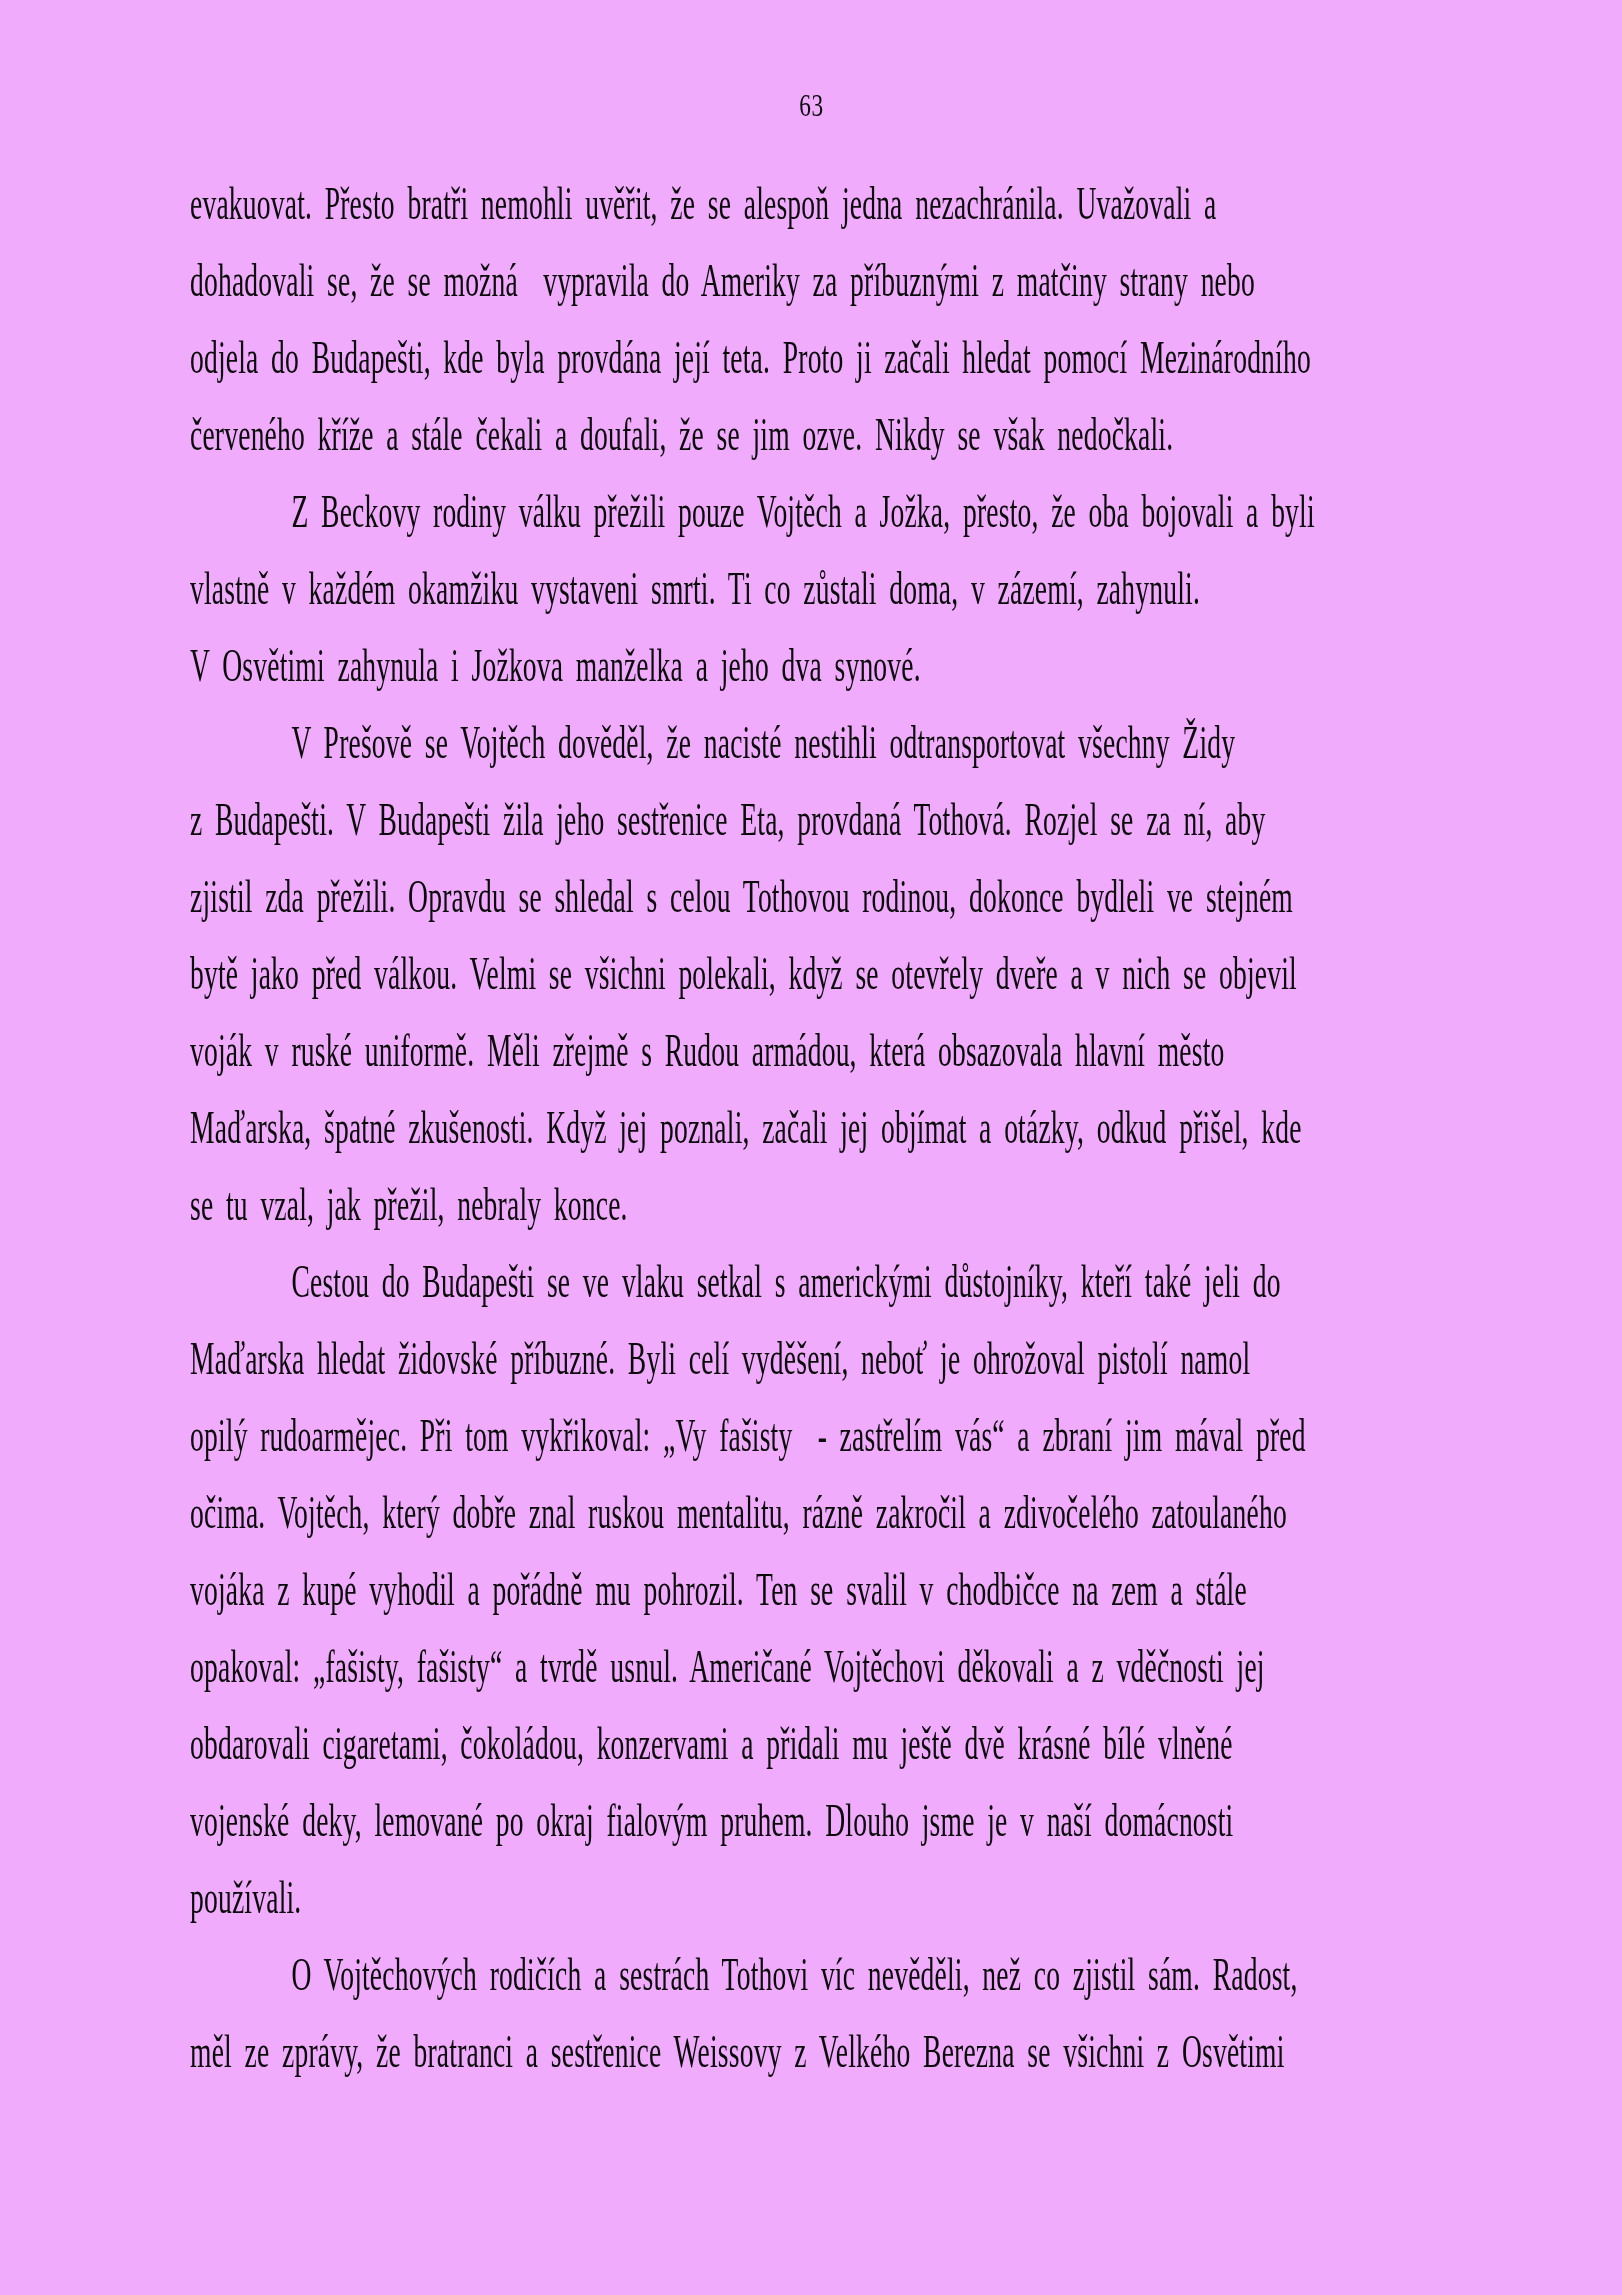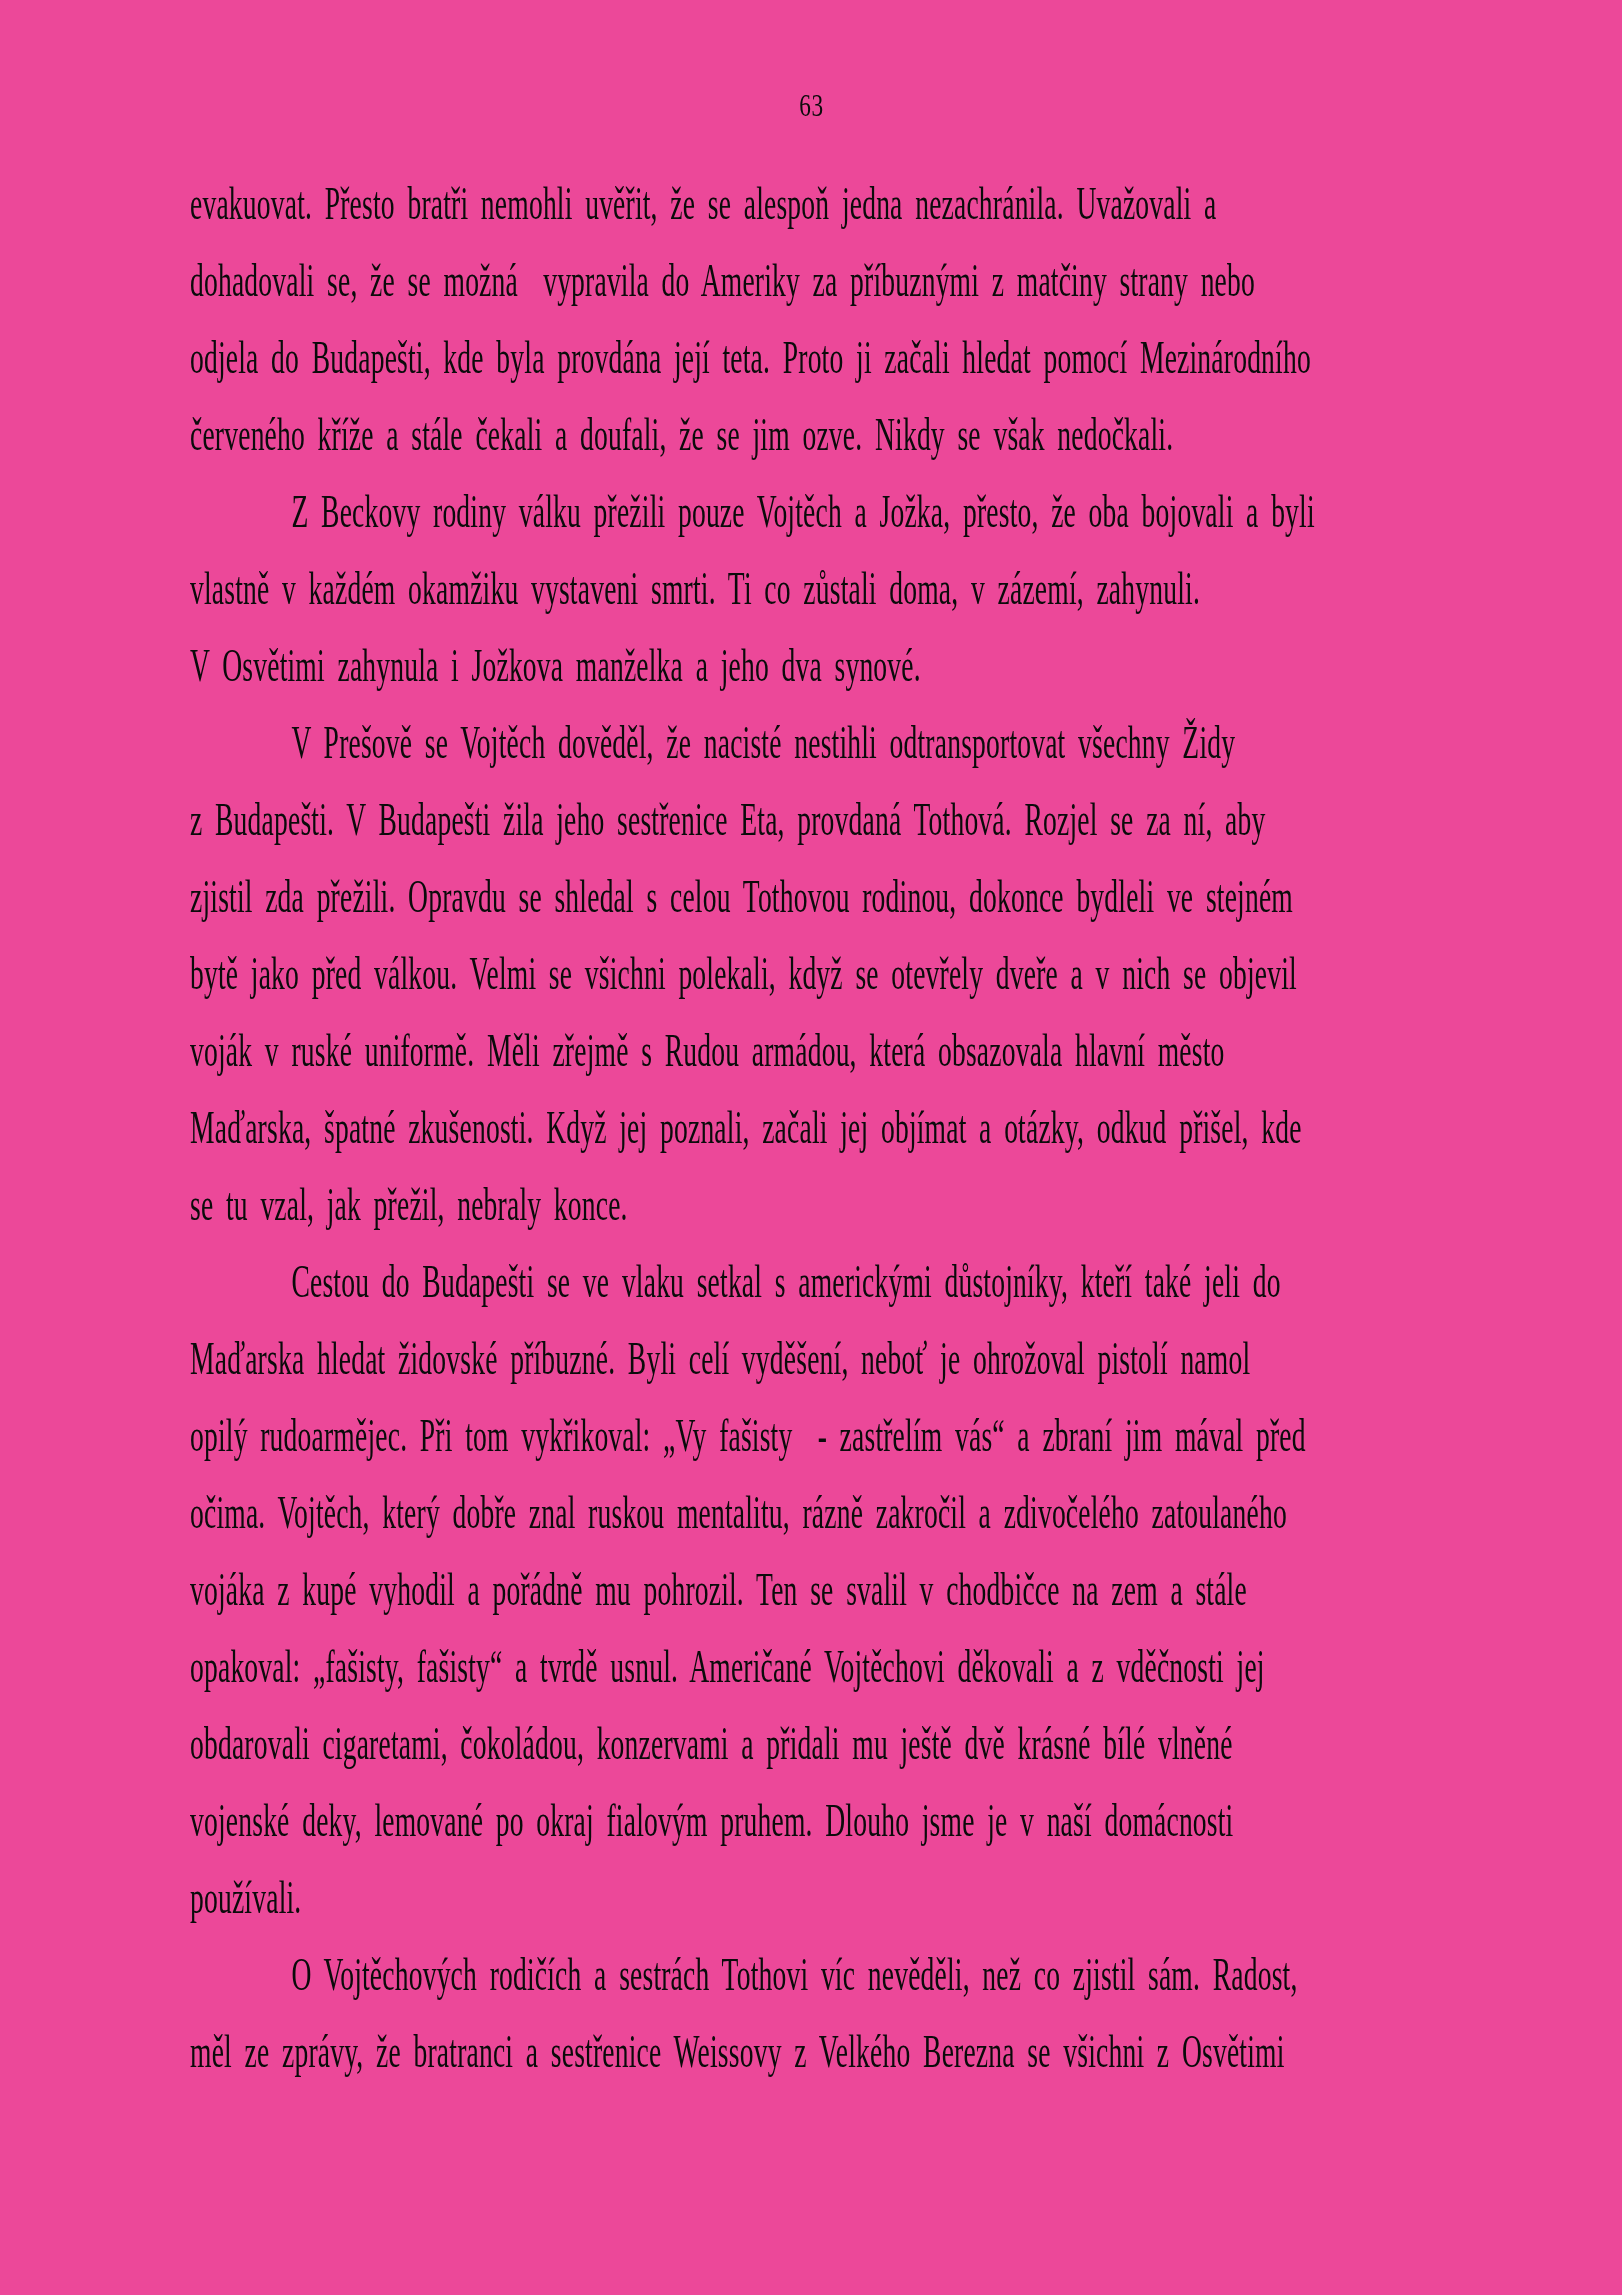--- a/index.html
+++ b/index.html
@@ -9,21 +9,21 @@
     height: 2295px;
     background: #ffffff;
     font-family: "Liberation Serif", "DejaVu Serif", serif;
     color: #0b0b0b;
     overflow: hidden;
   }
   .page {
     position: relative;
     width: 1623px;
     height: 2295px;
-    background: #ec4899;
+    background: #f0abfc;
   }
   .page-number {
     position: absolute;
     top: 86px;
     left: 0;
     width: 100%;
     text-align: center;
     font-size: 31px;
     line-height: 39px;
     transform: scaleX(0.75);

